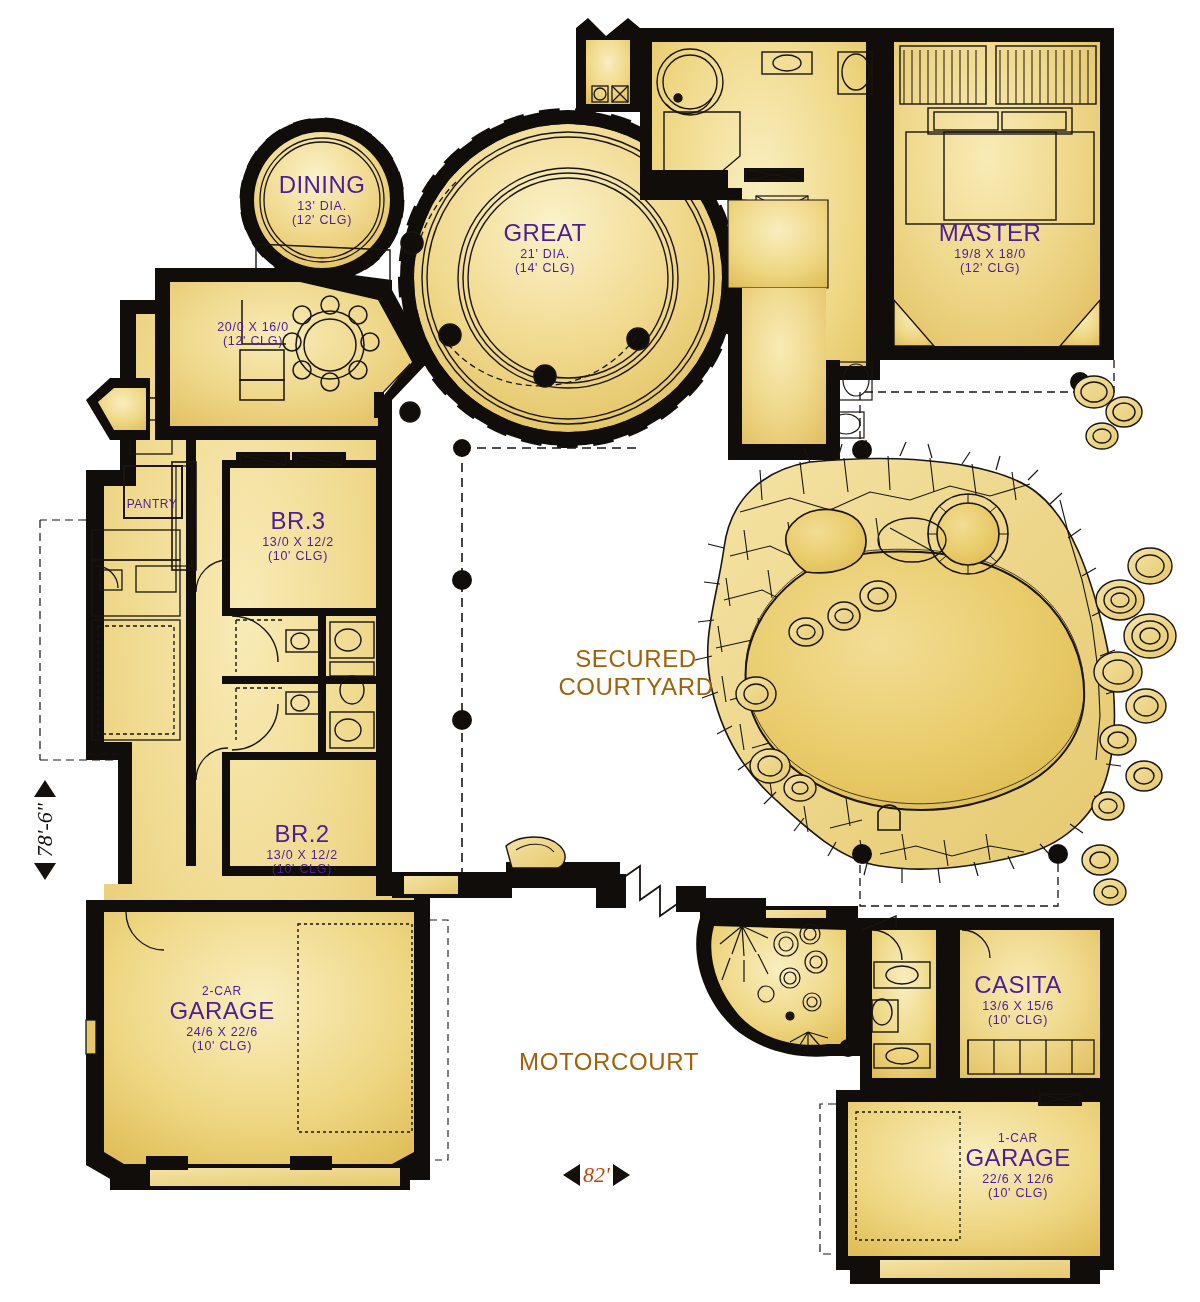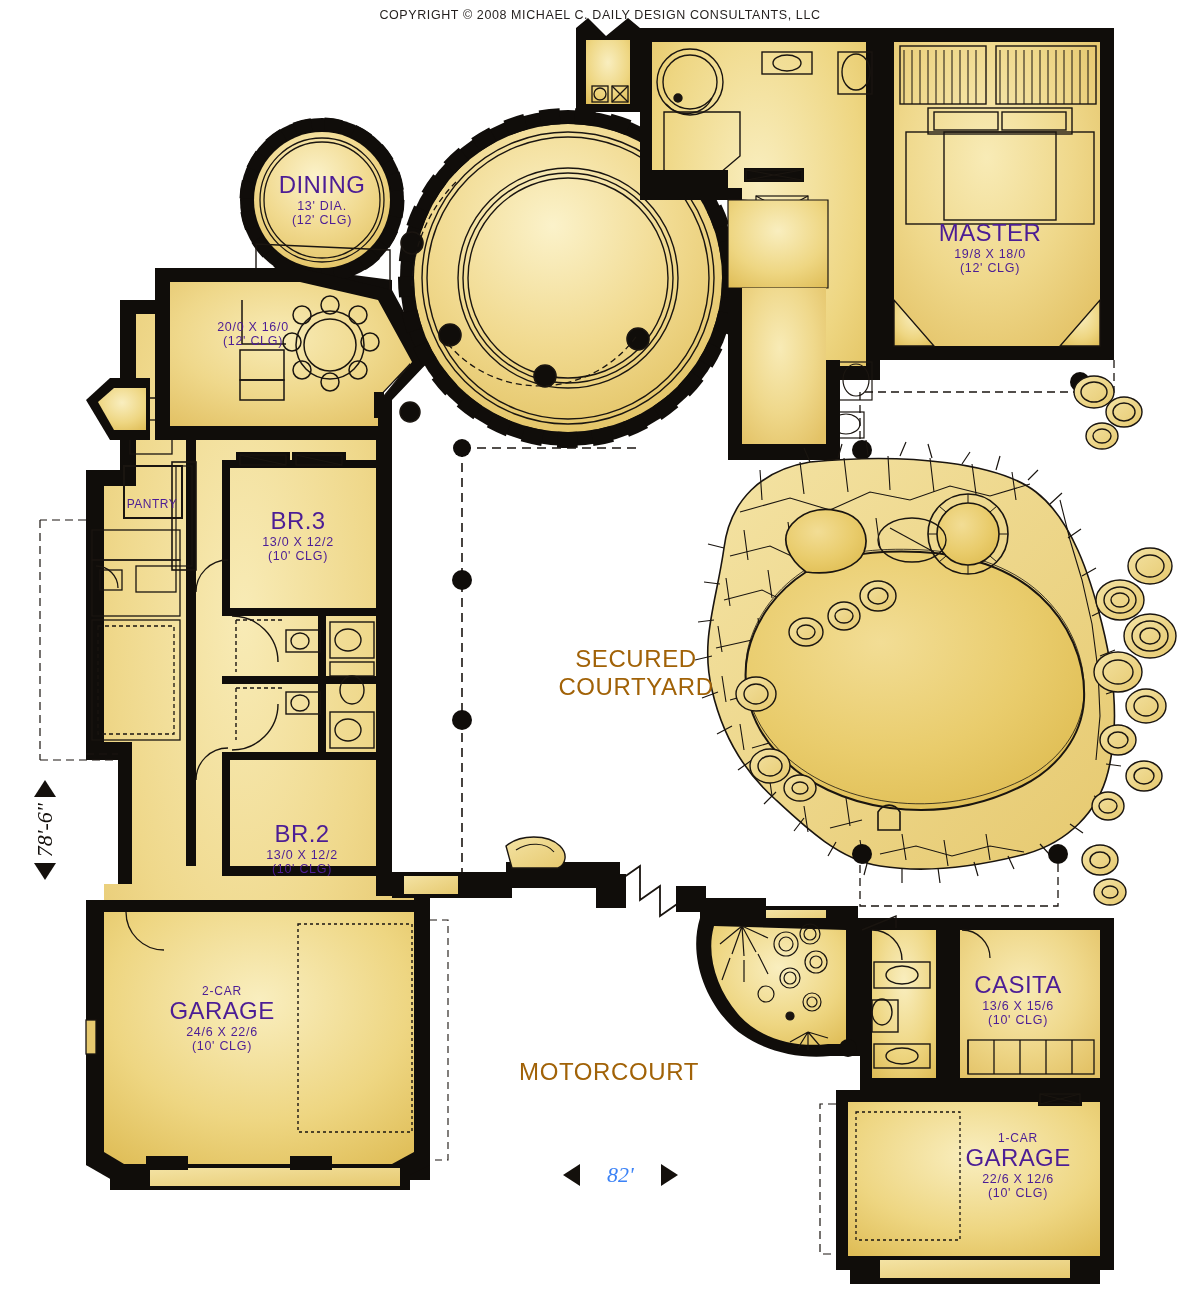--- a/index.html
+++ b/index.html
@@ -75,22 +75,22 @@
     font-family: "Liberation Sans", sans-serif;
     font-size: 24px;
     letter-spacing: 0.6px;
     line-height: 1.16;
     white-space: nowrap;
   }
   .dim-h {
     position: absolute;
     display: flex;
     align-items: center;
-    gap: 27px;
-    color: #3b82f6;
+    gap: 3px;
+    color: #c2410c;
     font-family: "Liberation Serif", serif;
     font-size: 22px;
     font-style: italic;
   }
   .dim-v {
     position: absolute;
     display: flex;
     flex-direction: column;
     align-items: center;
     gap: 6px;
@@ -648,28 +648,32 @@
         <path d="M836 1104 L820 1104 L820 1254 L836 1254"></path>
       </g>
 
       <g stroke="#1a1510" fill="none" stroke-width="1.4">
         <path d="M862 930 L896 916 L896 928"></path>
       </g>
     </g>
 
   </svg>
 
-  <div class="copyright-bar">COPYRIGHT © 2008 MICHAEL C. DAILY DESIGN CONSULTANTS, LLC</div>
 
   <div class="room-label" style="left:242px; top:172px; width:160px;">
     <span class="rl-name">DINING</span>
     <span class="rl-dim">13' DIA.</span>
     <span class="rl-clg">(12' CLG)</span>
   </div>
 
+  <div class="room-label" style="left:465px; top:220px; width:160px;">
+    <span class="rl-name">GREAT</span>
+    <span class="rl-dim">21' DIA.</span>
+    <span class="rl-clg">(14' CLG)</span>
+  </div>
 
   <div class="room-label" style="left:900px; top:220px; width:180px;">
     <span class="rl-name">MASTER</span>
     <span class="rl-dim">19/8  X  18/0</span>
     <span class="rl-clg">(12' CLG)</span>
   </div>
 
   <div class="room-label" style="left:178px; top:320px; width:150px;">
     <span class="rl-dim">20/0  X  16/0</span>
     <span class="rl-clg">(12' CLG)</span>
@@ -709,21 +713,21 @@
 
   <div class="room-label tiny" style="left:122px; top:498px; width:60px;">
     <span class="rl-name">PANTRY</span>
   </div>
 
   <div class="zone-label" style="left:536px; top:645px; width:200px;">
     <div>SECURED</div>
     <div>COURTYARD</div>
   </div>
 
-  <div class="zone-label" style="left:509px; top:1048px; width:200px;margin-top:10px;">
+  <div class="zone-label" style="left:509px; top:1048px; width:200px;">
     <div>MOTORCOURT</div>
   </div>
 
   <div class="dim-h" style="left:563px; top:1162px;">
     <span class="tri tri-left"></span>
     <span>82'</span>
     <span class="tri tri-right"></span>
   </div>
 
   <div class="dim-v" style="left:32px; top:780px;">

